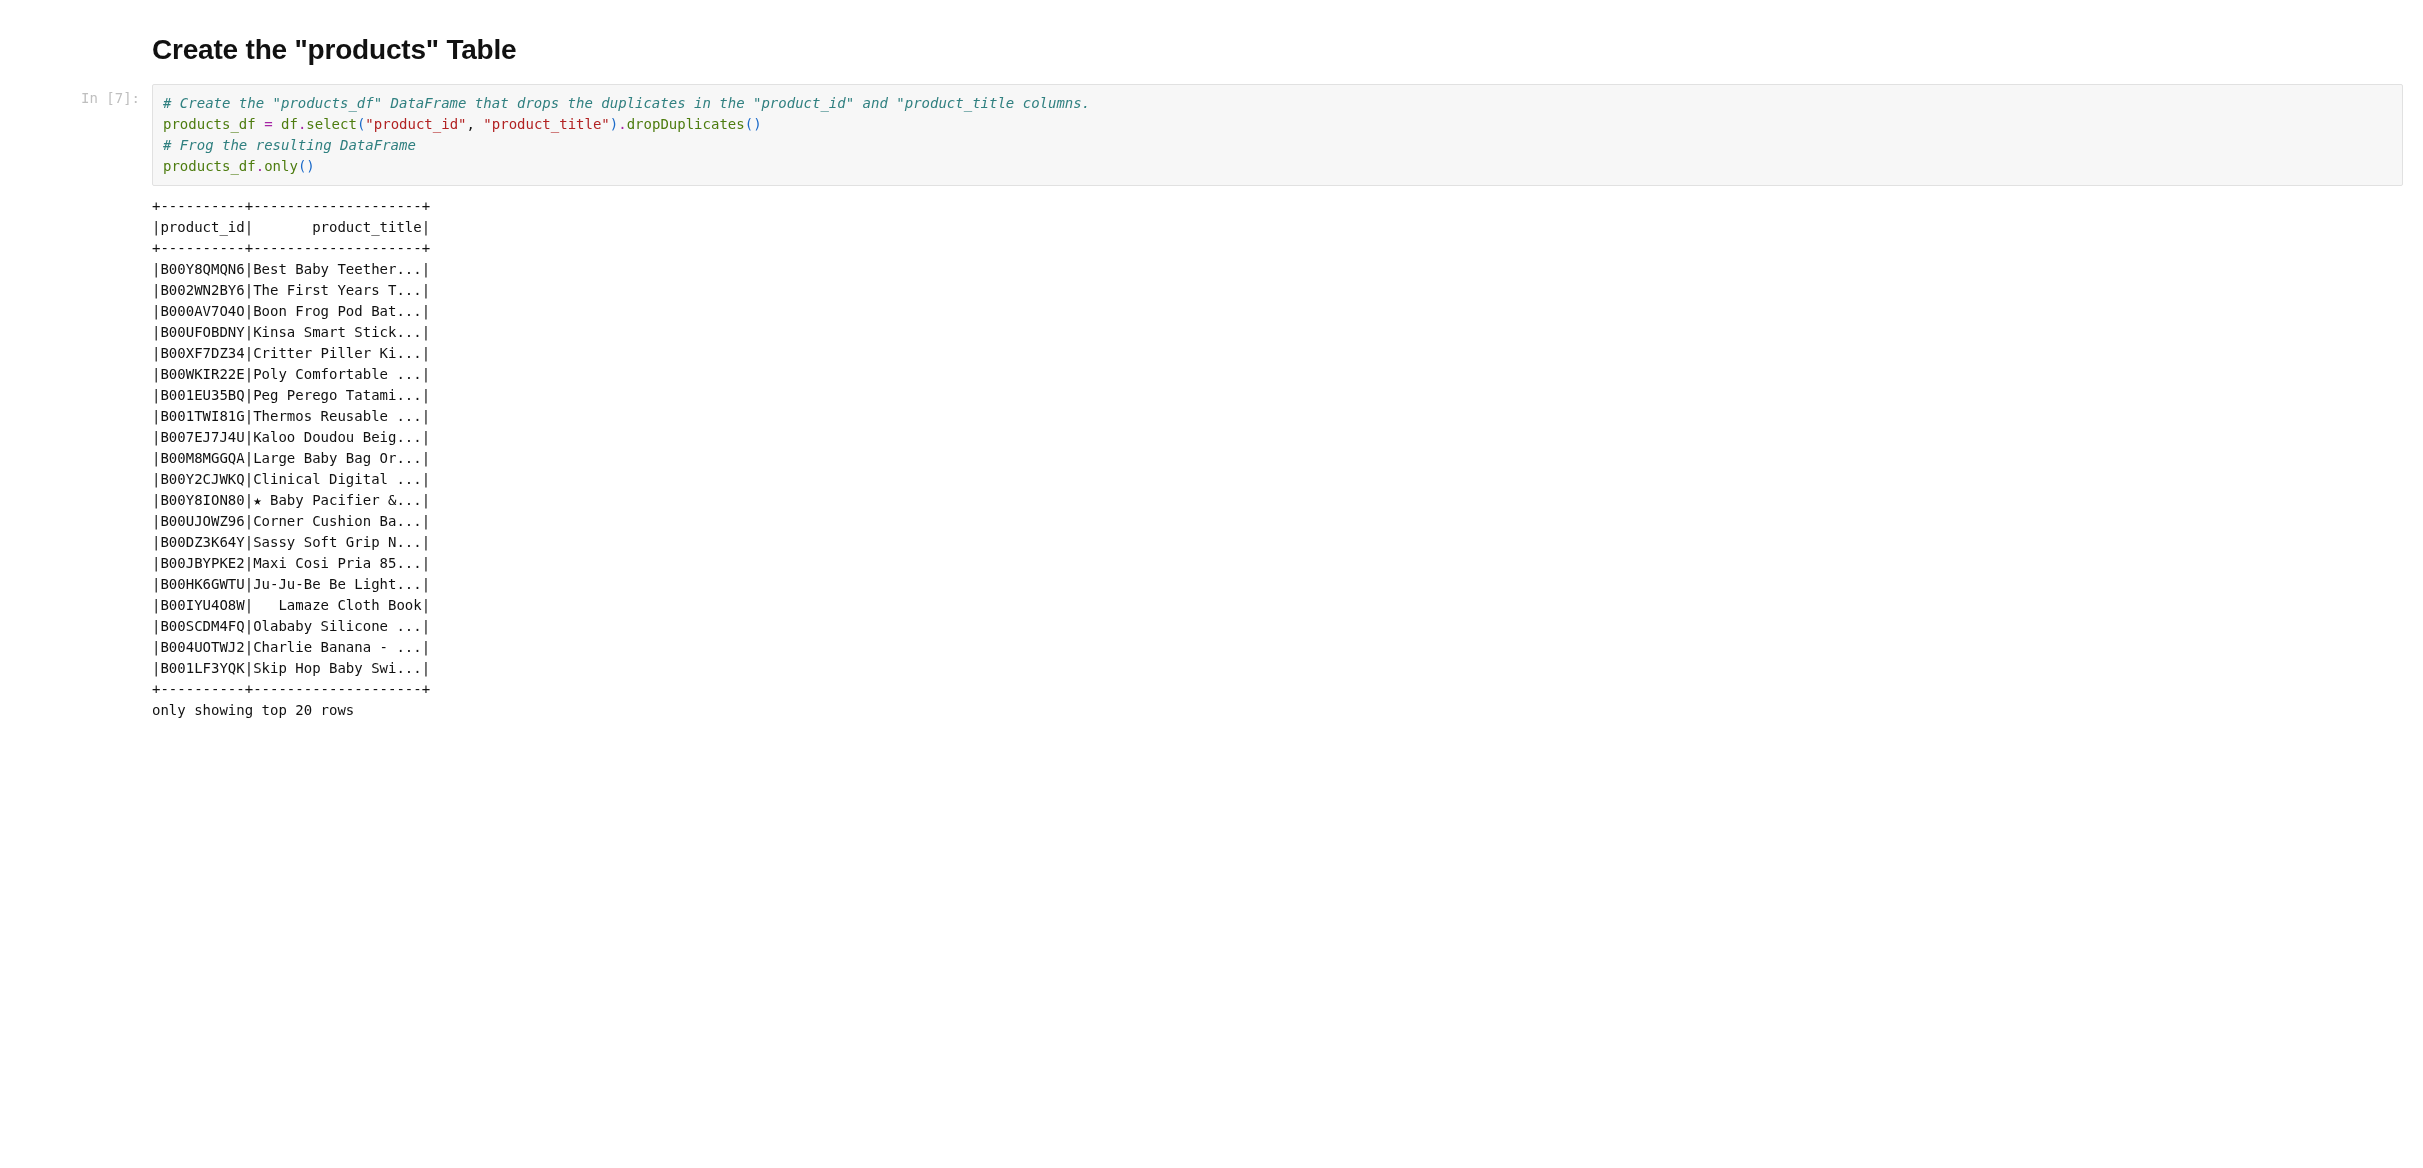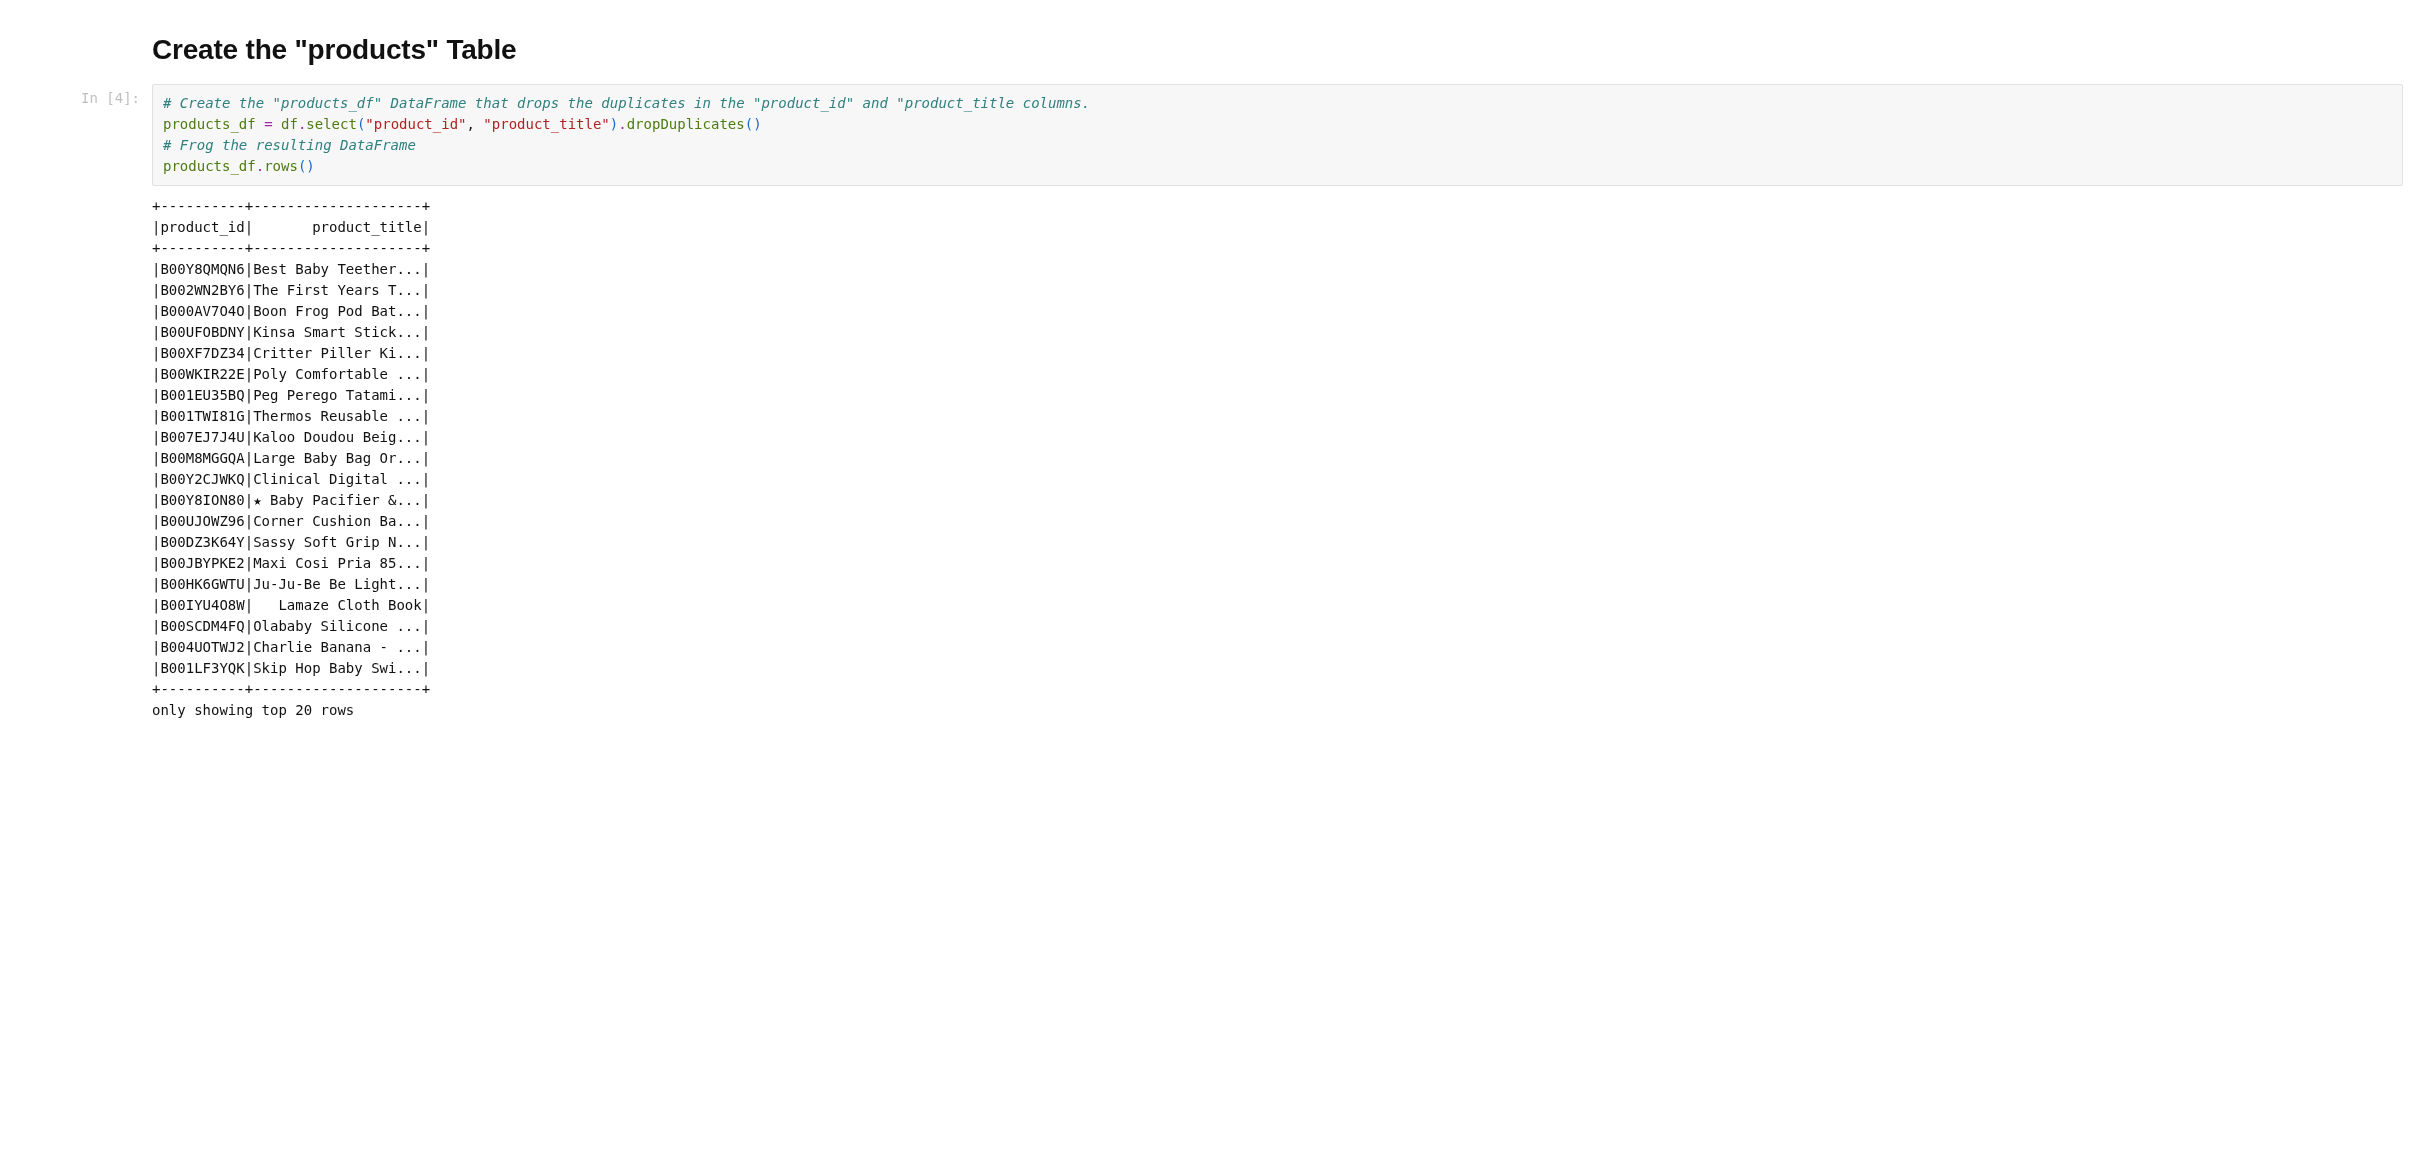--- a/index.html
+++ b/index.html
@@ -76,26 +76,26 @@
 <div class="notebook">
 
   <div class="cell">
     <div class="prompt-col"></div>
     <div class="cell-body">
       <h2 class="section-heading">Create the "products" Table</h2>
     </div>
   </div>
 
   <div class="cell">
-    <div class="prompt-col prompt-muted">In [4]:</div>
+    <div class="prompt-col prompt-muted">In [7]:</div>
     <div class="cell-body">
       <div class="code-input"><span class="g c-comment"># Create the "products_df" DataFrame that drops the duplicates in the "product_id" and "product_title columns.</span>
 <span class="g c-ident">products_df </span><span class="g c-op">=</span><span class="g c-ident"> df</span><span class="g c-op">.</span><span class="g c-ident">select</span><span class="g c-paren">(</span><span class="g c-str">"product_id"</span><span class="g c-punc">, </span><span class="g c-str">"product_title"</span><span class="g c-paren">)</span><span class="g c-op">.</span><span class="g c-ident">dropDuplicates</span><span class="g c-paren">(</span><span class="g c-paren">)</span>
 <span class="g c-comment"># Frog the resulting DataFrame</span>
-<span class="g c-ident">products_df</span><span class="g c-op">.</span><span class="g c-ident">rows</span><span class="g c-paren">(</span><span class="g c-paren">)</span></div>
+<span class="g c-ident">products_df</span><span class="g c-op">.</span><span class="g c-ident">only</span><span class="g c-paren">(</span><span class="g c-paren">)</span></div>
     </div>
   </div>
 
   <div class="cell">
     <div class="prompt-col"></div>
     <div class="cell-body">
       <pre class="output-pre">+----------+--------------------+
 |product_id|       product_title|
 +----------+--------------------+
 |B00Y8QMQN6|Best Baby Teether...|

